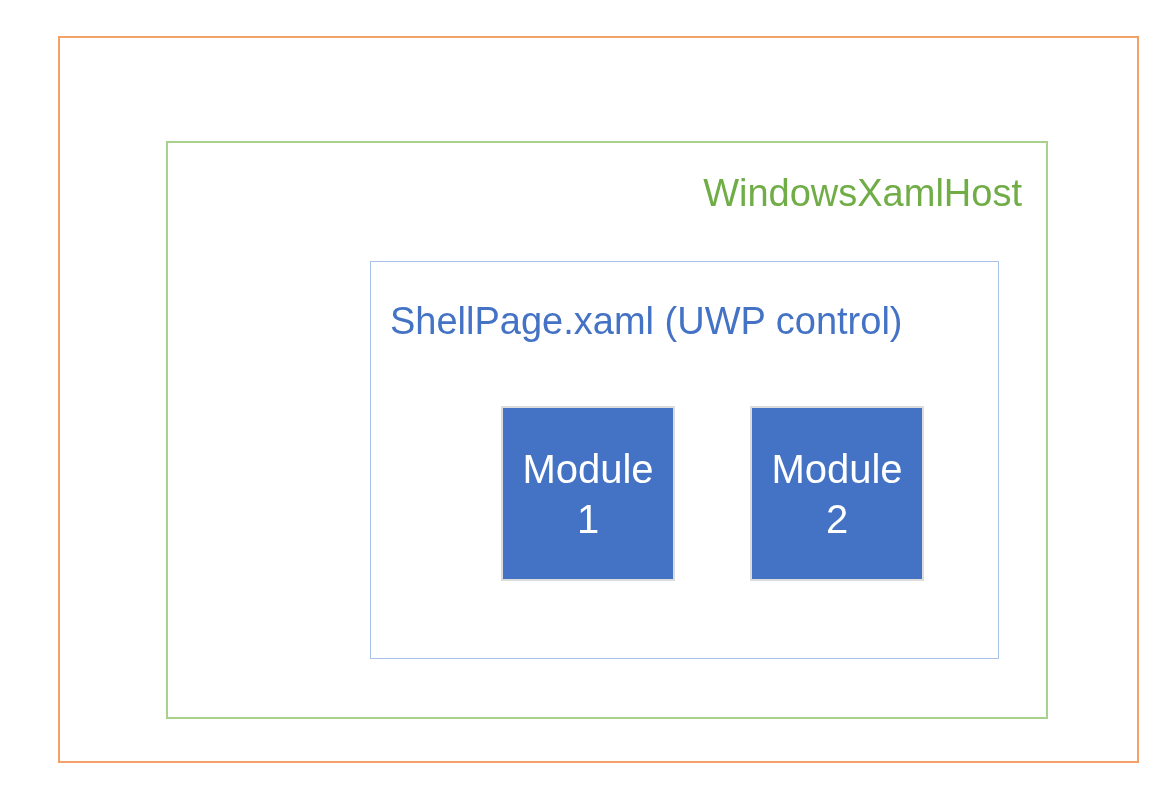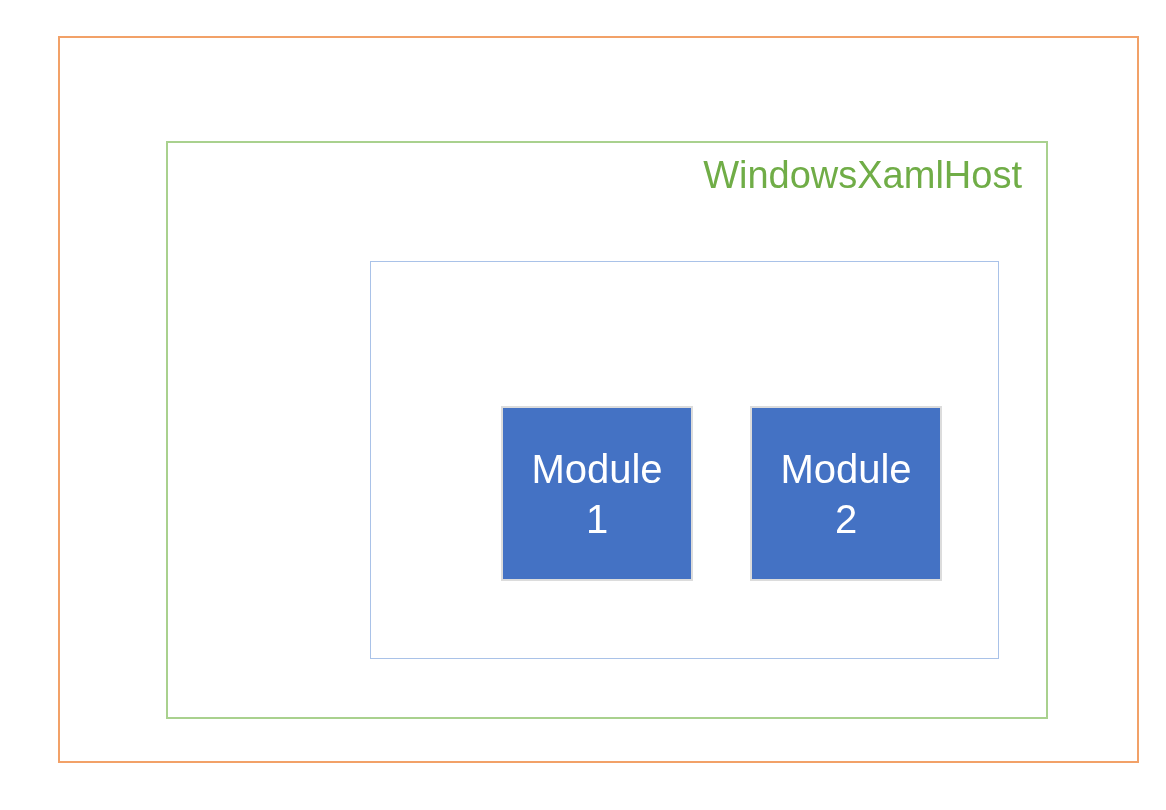--- a/index.html
+++ b/index.html
@@ -51,35 +51,35 @@
     line-height: 46px;
     white-space: nowrap;
   }
   .title-mainwindow {
     top: 64px;
     right: 76px;
     color: #ed7d31;
     text-align: right;
   }
   .title-xamlhost {
-    top: 152px;
+    top: 170px;
     right: 144px;
     color: #70ad47;
   }
   .title-shellpage {
     top: 298px;
     left: 390px;
     color: #4472c4;
     text-align: left;
   }
   .module {
     position: absolute;
     box-sizing: border-box;
     top: 406px;
-    width: 192px;
+    width: 174px;
     height: 175px;
     background: #4472c4;
     border: 2px solid #dcdcdc;
     color: #ffffff;
     display: flex;
     flex-direction: column;
     align-items: center;
     justify-content: center;
     font-size: 40px;
     line-height: 50px;
@@ -96,20 +96,21 @@
   <div class="box box-mainwindow">
     
   </div>
 
   <div class="box box-xamlhost"></div>
   <div class="box box-shellpage"></div>
 
 
   <div class="title title-xamlhost">WindowsXamlHost</div>
 
+  <div class="title title-shellpage">ShellPage.xaml (UWP control)</div>
 
   <div class="module module-1">
     <span>Module</span>
     <span>1</span>
   </div>
 
   <div class="module module-2">
     <span>Module</span>
     <span>2</span>
   </div>

